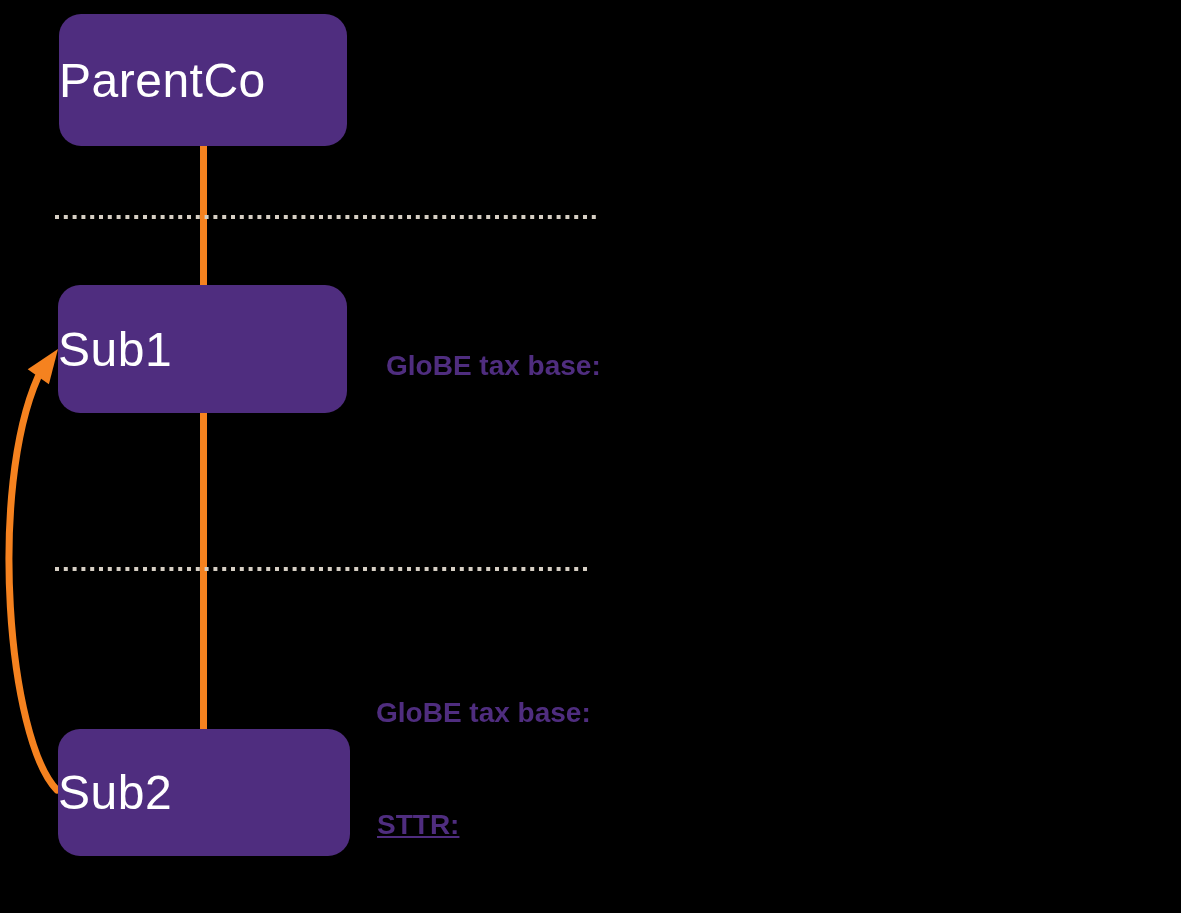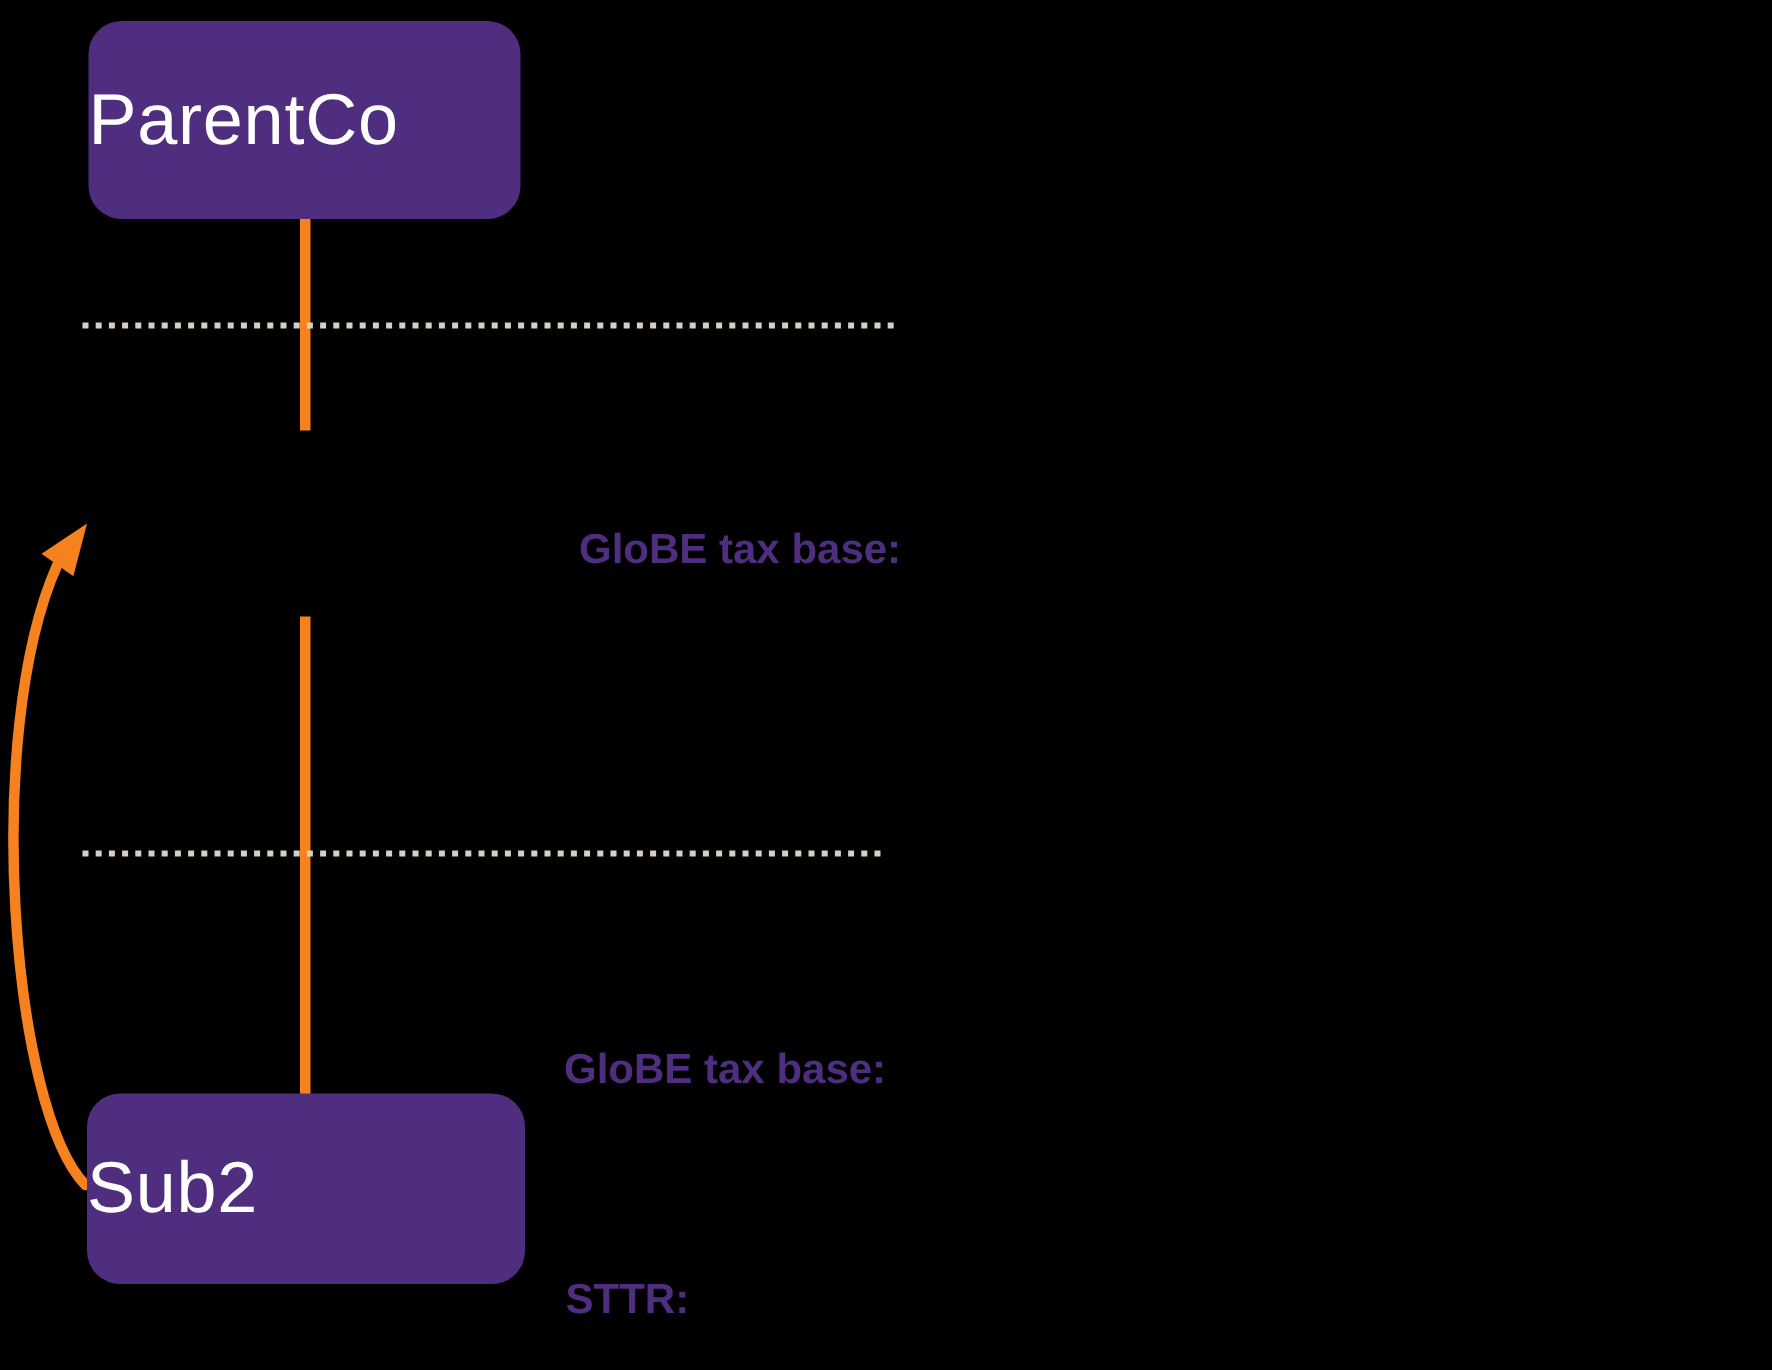--- a/index.html
+++ b/index.html
@@ -66,21 +66,21 @@
   .annotation {
     position: absolute;
     color: var(--label-text);
     font-size: 28px;
     font-weight: 700;
     white-space: nowrap;
     line-height: 1;
   }
   .annotation-globe-sub1 { left: 386px; top: 352px; }
   .annotation-globe-sub2 { left: 376px; top: 699px; }
-  .annotation-sttr-sub2  { left: 377px; top: 852px; }
+  .annotation-sttr-sub2  { left: 377px; top: 811px; text-decoration: underline; }
 </style>
 </head>
 <body>
 
 <div class="canvas">
 
   <svg class="connector-layer" viewBox="0 0 1181 913" xmlns="http://www.w3.org/2000/svg">
 
     <line class="orange-stroke" x1="203.5" y1="144" x2="203.5" y2="287"></line>
 
@@ -91,20 +91,23 @@
     <line class="dotted-stroke" x1="55" y1="569" x2="589" y2="569"></line>
 
     <path class="curve-stroke" d="M 57 790 C 8 740, -12 490, 38 377"></path>
     <polygon class="arrowhead" points="58,349 48.9,384.2 27.7,369.2"></polygon>
   </svg>
 
   <div class="node node-parentco">
     <span>ParentCo</span>
   </div>
 
+  <div class="node node-sub1">
+    <span>Sub1</span>
+  </div>
 
   <div class="node node-sub2">
     <span>Sub2</span>
   </div>
 
   <div class="annotation annotation-globe-sub1">GloBE tax base:</div>
 
   <div class="annotation annotation-globe-sub2">GloBE tax base:</div>
 
   <div class="annotation annotation-sttr-sub2">STTR:</div>

